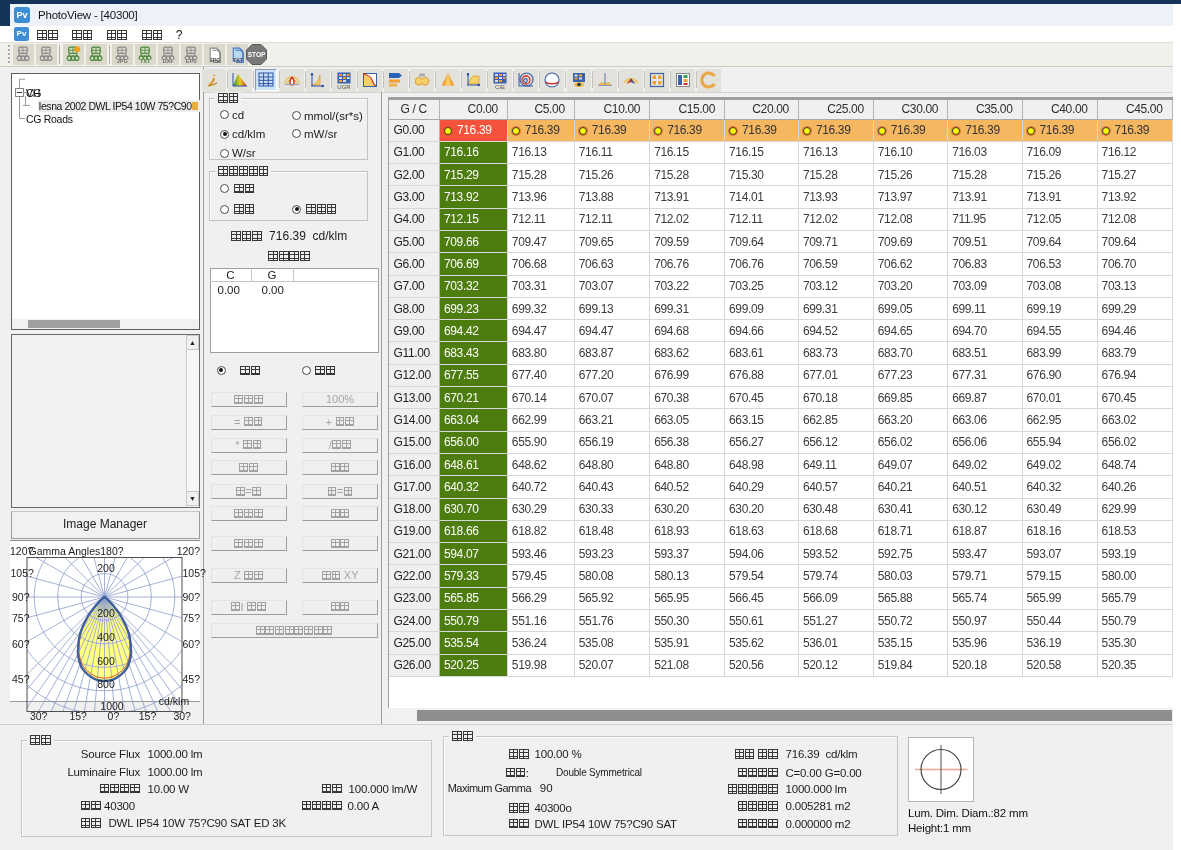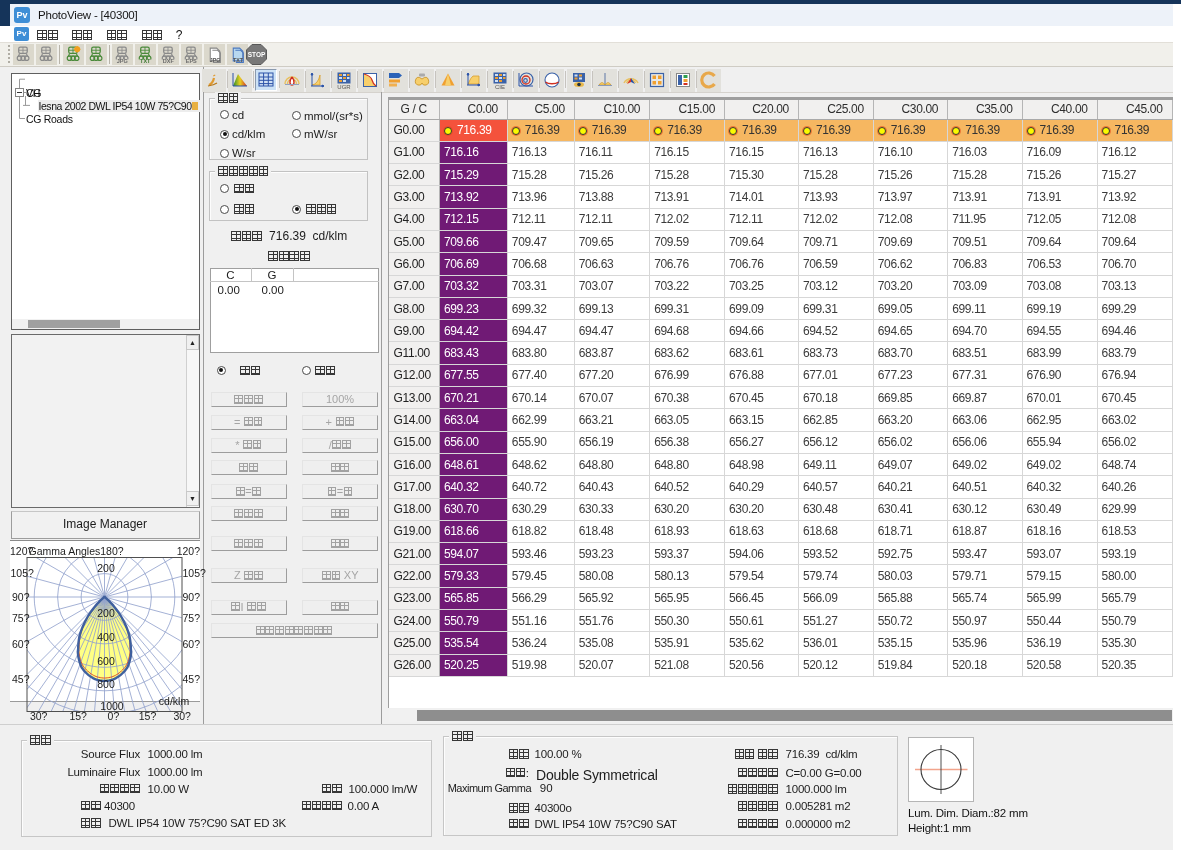--- a/index.html
+++ b/index.html
@@ -12,21 +12,21 @@
 i.rdot{position:absolute;left:1.5px;top:1.5px;width:4px;height:4px;border-radius:50%;background:#111}
 .fs{position:absolute;border:1px solid #c2c2c2;box-shadow:1px 1px 0 #fdfdfd inset}
 .fslab{position:absolute;background:#f0f0f0;padding:0 3px;font-size:11.5px;color:#1c1c1c}
 .btn{position:absolute;height:15px;background:#efefef;border:1px solid #9d9d9d;border-top-color:#e4e4e4;border-left-color:#e4e4e4;
  text-align:center;font-size:11px;color:#a5a5a5;line-height:13px}
 #grid{border-collapse:collapse;table-layout:fixed;font-size:12px;color:#3b3b3b;letter-spacing:-0.35px}
 #grid td,#grid th{border-right:1px solid #d7d7d7;border-bottom:1px solid #d7d7d7;height:22.3px;padding:0 0 0 4px;text-align:left;font-weight:normal;white-space:nowrap;overflow:hidden}
 #grid tr.hd th{background:#f1f0ef;border-right:1px solid #b5b5b5;border-bottom:1px solid #a9a9a9;height:19.5px;text-align:right;padding:0 9px 0 0;color:#2d2d2d}
 #grid tr.hd th.gc{text-align:center;padding:0}
 #grid td.g{background:#f1f0ef;border-right:1px solid #b5b5b5;padding-left:5px;color:#222}
-#grid td.c0{background:#701a75;color:#fff}
+#grid td.c0{background:#4d7c0f;color:#fff}
 #grid td.r0c0{background:#f4523c;color:#fff}
 #grid td.r0{background:#f6b761;color:#333}
 i.dot{display:inline-block;width:8px;height:8px;border-radius:50%;background:#fbfb00;border:1px solid #3a3a30;box-shadow:0 0 0 1px rgba(232,70,20,.55);margin-right:5px;vertical-align:-1px}
 </style></head><body>
 
 <div class="abs" style="left:0;top:0;width:1181px;height:4px;background:#15345a"></div>
 <div class="abs" style="left:0;top:4px;width:10px;height:22px;background:#15345a"></div>
 <div class="abs" style="left:10px;top:4px;width:1163px;height:22px;background:#edf2f9"></div>
 <div class="abs" style="left:14px;top:7px;width:16px;height:16px;background:#3e8ed6;border-radius:3px;color:#fff;font-size:9px;font-weight:bold;text-align:center;line-height:16px">Pv</div>
 <div class="abs" style="left:38px;top:8px;font-size:11.5px;color:#151515;line-height:15px;letter-spacing:-0.2px">PhotoView - [40300]</div>
@@ -849,21 +849,21 @@
 <div class="abs" style="left:240px;top:799.5px;width:102px;text-align:right;font-size:11.5px;color:#1c1c1c"><i class="z"></i><i class="z"></i><i class="z"></i><i class="z"></i></div>
 <div class="abs" style="left:347.5px;top:799.5px;font-size:11.5px;color:#1c1c1c;letter-spacing:-0.2px">0.00 A</div>
 <div class="abs" style="left:21px;top:817px;width:80px;text-align:right;font-size:11.5px;color:#1c1c1c"><i class="z"></i><i class="z"></i></div>
 <div class="abs" style="left:108.5px;top:817px;font-size:11.5px;color:#1c1c1c;letter-spacing:-0.2px">DWL IP54 10W 75?C90 SAT ED 3K</div>
 
 <div class="fs" style="left:443px;top:735.5px;width:455px;height:100px;border-color:#c6c6c6"></div>
 <div class="fslab" style="left:449px;top:729.5px;font-size:12px"><i class="z"></i><i class="z"></i></div>
 <div class="abs" style="left:443px;top:748px;width:86px;text-align:right;font-size:11.5px;color:#1c1c1c"><i class="z"></i><i class="z"></i></div>
 <div class="abs" style="left:534.5px;top:748px;font-size:11.5px;color:#1c1c1c;letter-spacing:-0.2px">100.00 %</div>
 <div class="abs" style="left:443px;top:766.5px;width:86px;text-align:right;font-size:11.5px;color:#1c1c1c"><i class="z"></i><i class="z"></i>:</div>
-<div class="abs" style="left:536px;top:766.5px;font-size:14px;color:#1c1c1c;letter-spacing:-0.2px">Double Symmetrical</div>
+<div class="abs" style="left:556px;top:766.5px;font-size:10px;color:#1c1c1c;letter-spacing:-0.2px">Double Symmetrical</div>
 <div class="abs" style="left:420px;top:782px;width:111px;text-align:right;font-size:11px;color:#1c1c1c;letter-spacing:-0.5px;white-space:nowrap">Maximum Gamma</div>
 <div class="abs" style="left:539.8px;top:782px;font-size:11.5px;color:#1c1c1c">90</div>
 <div class="abs" style="left:443px;top:802px;width:86px;text-align:right;font-size:11.5px;color:#1c1c1c"><i class="z"></i><i class="z"></i></div>
 <div class="abs" style="left:534.5px;top:802px;font-size:11.5px;color:#1c1c1c;letter-spacing:-0.2px">40300o</div>
 <div class="abs" style="left:443px;top:817.5px;width:86px;text-align:right;font-size:11.5px;color:#1c1c1c"><i class="z"></i><i class="z"></i></div>
 <div class="abs" style="left:534.5px;top:817.5px;font-size:11.5px;color:#1c1c1c;letter-spacing:-0.2px">DWL IP54 10W 75?C90 SAT</div>
 <div class="abs" style="left:690px;top:748px;width:88px;text-align:right;font-size:11.5px;color:#1c1c1c"><i class="z"></i><i class="z"></i> <i class="z"></i><i class="z"></i></div>
 <div class="abs" style="left:785.5px;top:748px;font-size:11.5px;color:#1c1c1c;letter-spacing:-0.2px">716.39&nbsp; cd/klm</div>
 <div class="abs" style="left:690px;top:766.5px;width:88px;text-align:right;font-size:11.5px;color:#1c1c1c"><i class="z"></i><i class="z"></i><i class="z"></i><i class="z"></i></div>
 <div class="abs" style="left:785.5px;top:766.5px;font-size:11.5px;color:#1c1c1c;letter-spacing:-0.2px">C=0.00 G=0.00</div>

